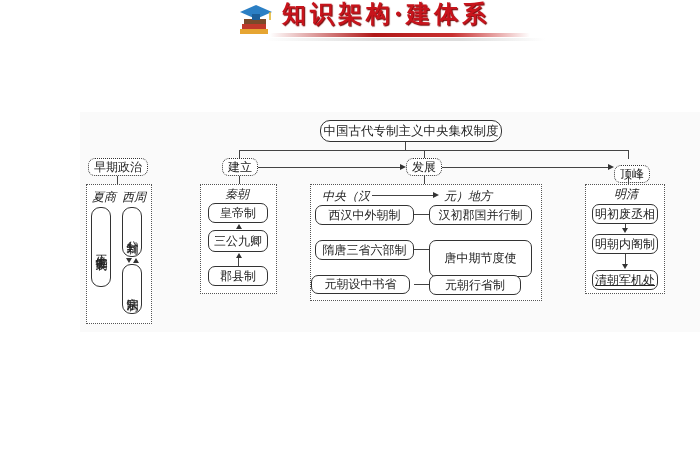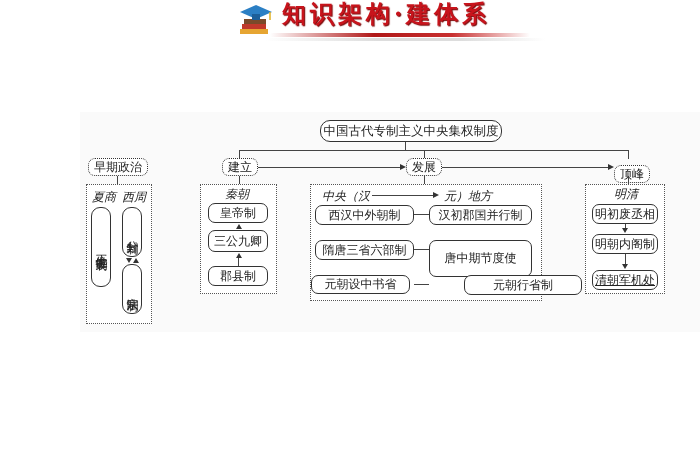--- a/index.html
+++ b/index.html
@@ -94,21 +94,21 @@
 <div class="abs rbox" style="left:315px;top:205px;width:99px;height:20px;">西汉中外朝制</div>
 <div class="abs line-h" style="left:414px;top:214px;width:15px;"></div>
 <div class="abs rbox" style="left:429px;top:205px;width:103px;height:20px;">汉初郡国并行制</div>
 
 <div class="abs rbox" style="left:315px;top:240px;width:99px;height:20px;">隋唐三省六部制</div>
 <div class="abs line-h" style="left:414px;top:249px;width:15px;"></div>
 <div class="abs rbox" style="left:429px;top:240px;width:103px;height:37px;">唐中期节度使</div>
 
 <div class="abs rbox" style="left:311px;top:275px;width:99px;height:19px;">元朝设中书省</div>
 <div class="abs line-h" style="left:414px;top:284px;width:15px;"></div>
-<div class="abs rbox" style="left:429px;top:275px;width:118px;height:20px;margin-left:35px;">元朝行省制</div>
+<div class="abs rbox" style="left:429px;top:275px;width:92px;height:20px;">元朝行省制</div>
 
 <div class="abs dbox" style="left:585px;top:184px;width:80px;height:110px;"></div>
 <div class="abs lbl" style="left:614px;top:186px;">明清</div>
 <div class="abs rbox" style="left:592px;top:204px;width:66px;height:20px;">明初废丞相</div>
 <div class="abs line-v" style="left:625px;top:224px;height:6px;"></div>
 <div class="abs arrow-d" style="left:622px;top:228px;"></div>
 <div class="abs rbox" style="left:592px;top:234px;width:66px;height:20px;">明朝内阁制</div>
 <div class="abs line-v" style="left:625px;top:254px;height:12px;"></div>
 <div class="abs arrow-d" style="left:622px;top:264px;"></div>
 <div class="abs rbox" style="left:592px;top:270px;width:66px;height:20px;text-decoration:underline;">清朝军机处</div>

